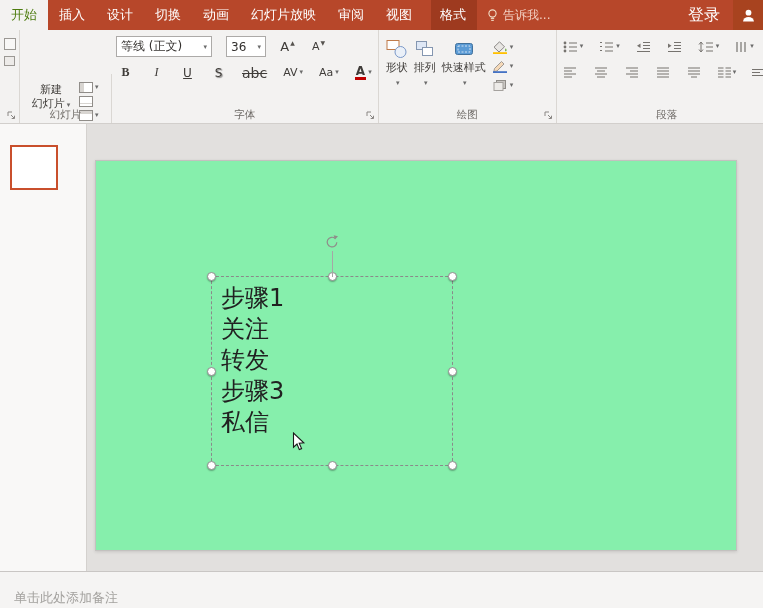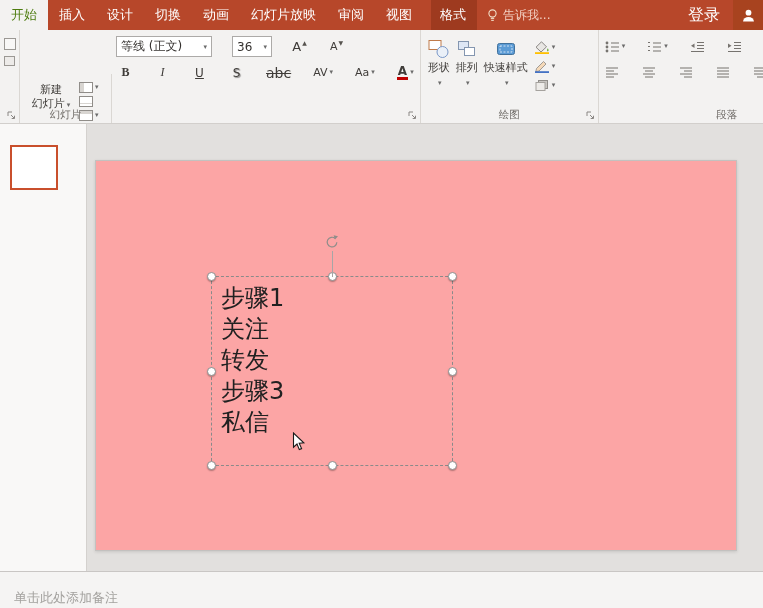--- a/index.html
+++ b/index.html
@@ -15,21 +15,21 @@
   .tb-spacer{flex:1;}
   .signin{display:flex;align-items:center;padding:0 13px;color:#fff;font-size:16px;}
   .avatar-btn{width:30px;display:flex;align-items:center;justify-content:center;background:#A8431F;}
 
   
   .ribbon{height:94px;background:#F3F2F1;display:flex;border-bottom:1px solid #D2CFCC;}
   .rgroup{position:relative;border-right:1px solid #DAD7D3;padding:6px 4px 16px;}
   .g-label{position:absolute;bottom:1px;left:0;right:0;text-align:center;font-size:10.5px;color:#6E6A66;}
   .launcher{position:absolute;right:2px;bottom:2px;}
   .g-rows{display:flex;flex-direction:column;gap:5px;}
-  .row{display:flex;align-items:center;gap:18px;text-align:right;}
+  .row{display:flex;align-items:center;gap:12px;text-align:right;}
   .tbtn{display:flex;align-items:center;justify-content:center;min-width:19px;height:21px;font-size:12px;color:#3F3C39;border-radius:2px;padding:0 2px;}
   .tbtn svg{display:block;}
   .dd::after{content:"▾";font-size:7px;color:#6b6b6b;margin-left:2px;line-height:1;}
   .combo{display:flex;align-items:center;background:#fff;border:1px solid #ACAAA8;height:21px;font-size:12px;color:#33302E;padding:0 4px;white-space:nowrap;}
   .combo::after{content:"▾";font-size:7px;color:#6b6b6b;margin-left:auto;padding-left:4px;}
   .w-fontname{width:96px;}
   .w-fontsize{width:40px;margin-left:2px;}
   .bigbtn{display:flex;flex-direction:column;align-items:center;justify-content:flex-start;padding:2px 3px;font-size:11px;color:#3F3C39;gap:1px;text-align:center;}
   .bb-l1{line-height:13px;white-space:nowrap;}
   .bb-l2{line-height:13px;white-space:nowrap;}
@@ -64,21 +64,21 @@
   .g-draw{flex:0 0 178px;display:flex;}
   .draw-mini{display:flex;flex-direction:column;gap:2px;padding-top:3px;margin-left:2px;}
   .draw-mini .mini-btn{height:17px;}
   .g-edit{flex:1;border-right:none;display:flex;justify-content:center;}
 
   
   .workspace{position:absolute;top:124px;bottom:29px;left:0;right:0;display:flex;}
   .thumbs{width:87px;background:#F9F8F7;border-right:1px solid #D4D1CE;position:relative;}
   .thumb{position:absolute;left:10px;top:21px;width:48px;height:45px;background:#fff;border:2px solid #C94F2C;}
   .canvas{flex:1;background:#E2E0DE;position:relative;overflow:hidden;}
-  .slide{position:absolute;left:8px;top:36px;width:642px;height:391px;background:#fca5a5;border:1px solid #C3C1BF;box-shadow:0 1px 3px rgba(0,0,0,.12);}
+  .slide{position:absolute;left:8px;top:36px;width:642px;height:391px;background:#86efac;border:1px solid #C3C1BF;box-shadow:0 1px 3px rgba(0,0,0,.12);}
 
   .textbox{position:absolute;left:115px;top:115px;width:242px;height:190px;border:1px dashed #8A8A8A;}
   .tb-text{padding:6px 0 0 9px;font-size:24px;line-height:31px;color:#212121;}
   .h{position:absolute;width:9px;height:9px;background:#fff;border:1px solid #8F8F8F;border-radius:50%;box-shadow:0 1px 1.5px rgba(0,0,0,.3);}
   .h.nw{left:-5px;top:-5px;}   .h.n{left:calc(50% - 4.5px);top:-5px;}   .h.ne{right:-5px;top:-5px;}
   .h.w{left:-5px;top:calc(50% - 4.5px);}                                .h.e{right:-5px;top:calc(50% - 4.5px);}
   .h.sw{left:-5px;bottom:-5px;}.h.s{left:calc(50% - 4.5px);bottom:-5px;}.h.se{right:-5px;bottom:-5px;}
   .stem{position:absolute;left:50%;top:-26px;width:1px;height:26px;background:#A6A6A6;}
   .rotate{position:absolute;left:calc(50% - 8px);top:-43px;}
   .cursor{position:absolute;left:205px;top:308px;}
@@ -181,20 +181,21 @@
           <div class="tbtn fmt-u">U</div>
           <div class="tbtn fmt-s">S</div>
           <div class="tbtn fmt-st">abc</div>
           <div class="tbtn fmt-sp dd">AV</div>
           <div class="tbtn fmt-ca dd">Aa</div>
           <div class="tbtn dd">
               <span class="fc-A">A</span>
             </div>
         </div>
       </div>
+      <div class="g-label">字体</div>
       <svg class="launcher" width="11" height="11" viewBox="0 0 11 11">
         <path d="M2 2 h4 M2 2 v4" stroke="#8A8784" fill="none"></path>
         <path d="M5 5 l3.2 3.2 M8.5 8.5 h-2.8 M8.5 8.5 v-2.8" stroke="#8A8784" fill="none"></path>
       </svg>
     </div>
 
     <div class="rgroup g-draw">
       <div class="bigbtn">
         <svg width="22" height="22" viewBox="0 0 22 22">
           <rect x="1" y="2.5" width="12" height="9" fill="#fff" stroke="#C07B4B"></rect>

